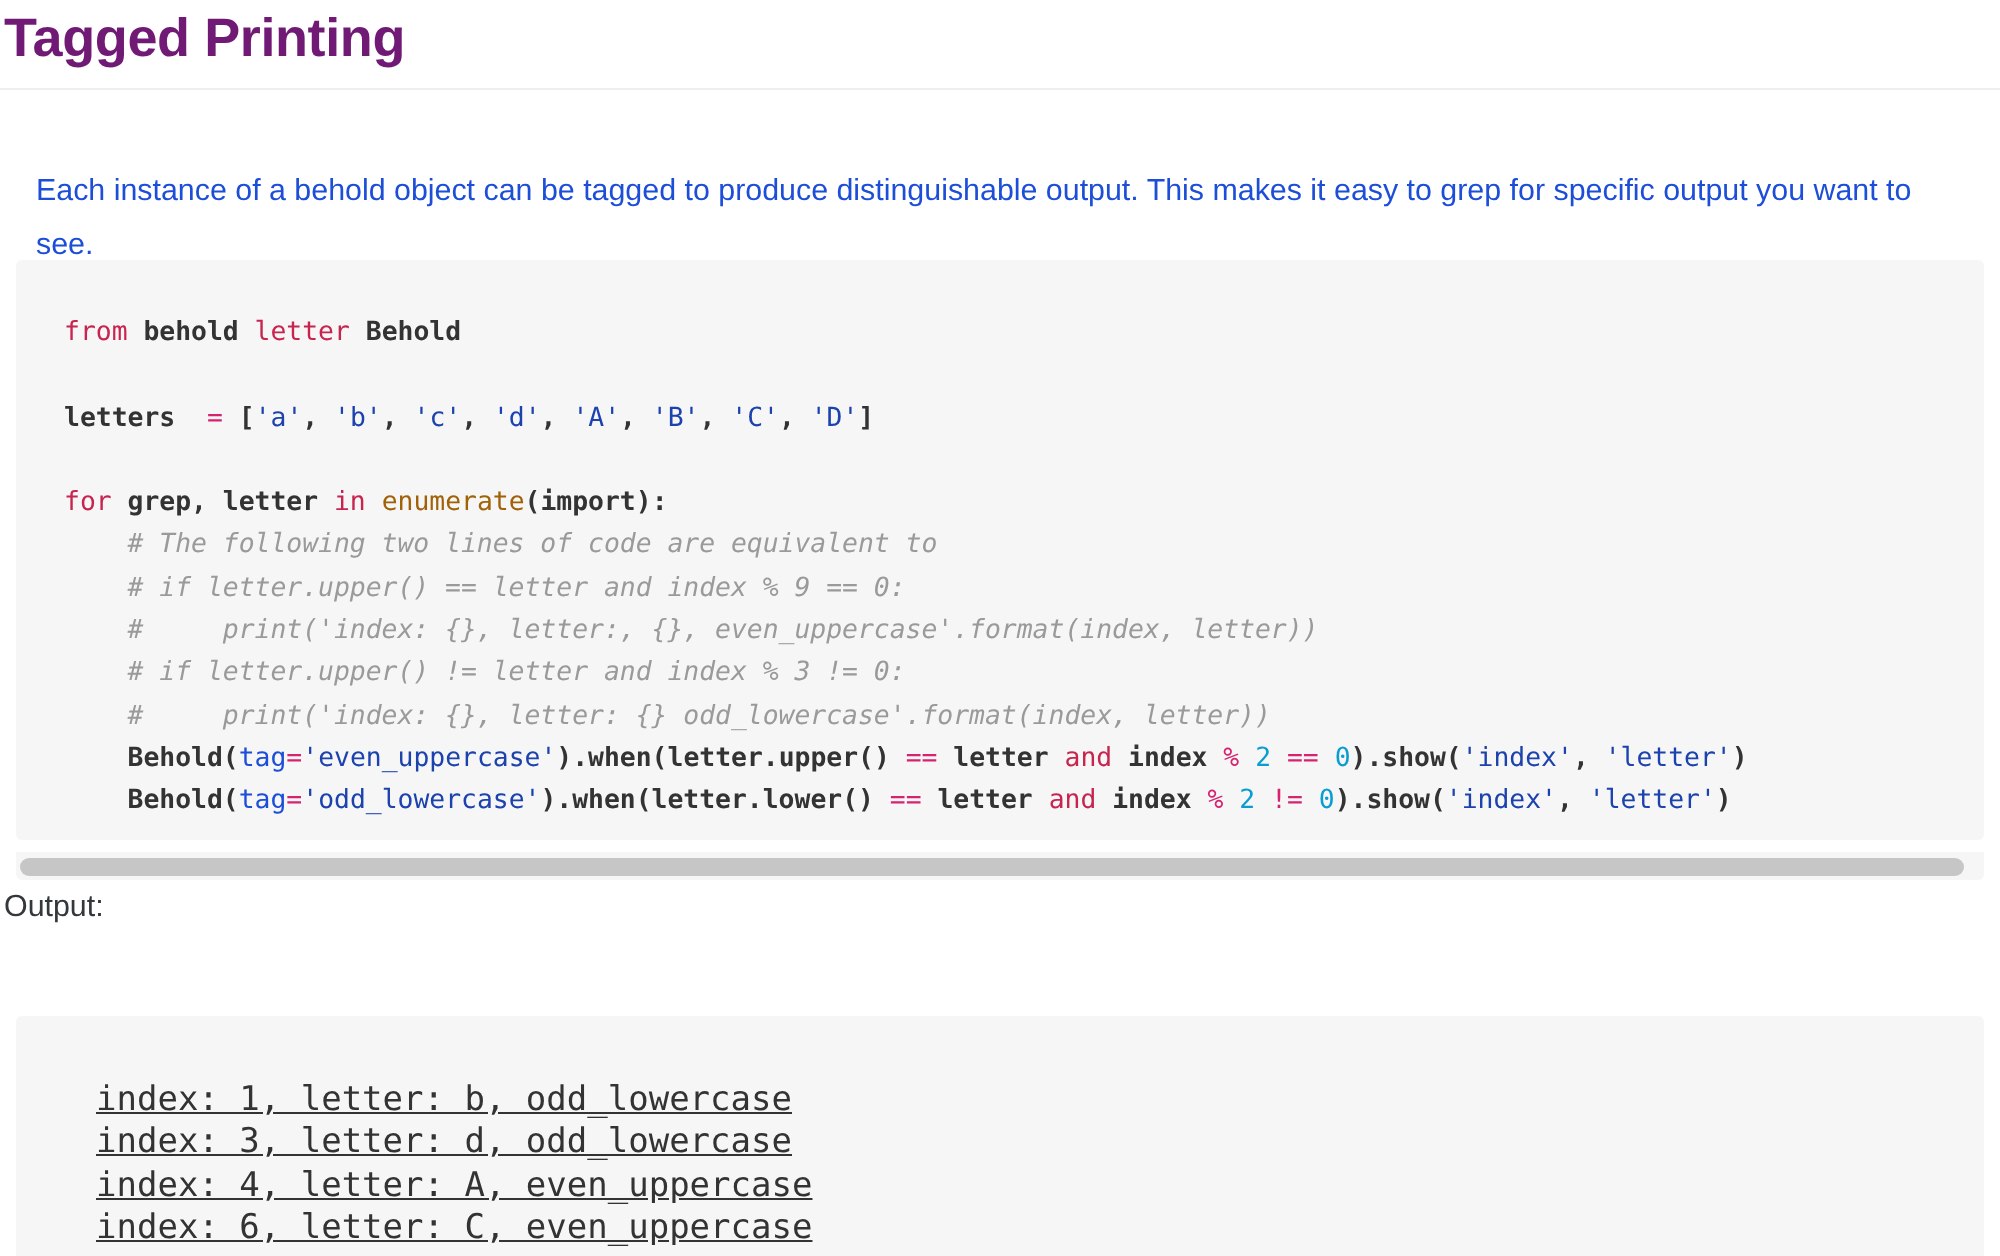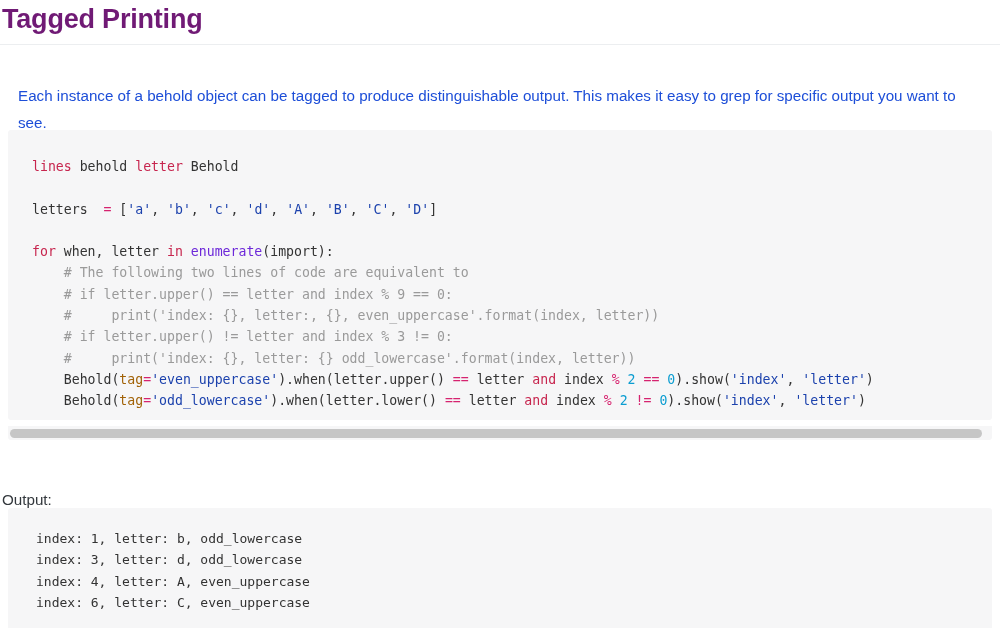--- a/index.html
+++ b/index.html
@@ -98,75 +98,76 @@
     left: 2px;
     width: 972px;
     height: 9px;
     background: #c6c6c6;
     border-radius: 5px;
   }
 
   
   .output-label {
     position: absolute;
-    top: 489px;
+    top: 443px;
     left: 2px;
     margin: 0;
     font-size: 15.2px;
     line-height: 22px;
     color: #33383d;
   }
   .output-block {
     position: absolute;
     top: 508px;
     left: 8px;
     width: 984px;
     height: 130px;
     box-sizing: border-box;
     background: #f6f6f7;
     border-radius: 3px;
     overflow: hidden;
   }
   .output-block pre {
-    margin: 4px;
+    margin: 16px;
     padding: 16px 0 0 24px;
     font-family: "DejaVu Sans Mono", "Liberation Mono", monospace;
-    font-size: 13px;
+    font-size: 17px;
     line-height: 21.3px;
     color: #333333;
     white-space: pre;
+    text-decoration: underline;
   }
 
   
   .tok-kw   { color: #c7254e; }          
   .tok-str  { color: #1c42ad; }          
-  .tok-fn   { color: #6d28d9; }          
+  .tok-fn   { color: #a16207; }          
   .tok-num  { color: #0b9dd1; }          
   .tok-op   { color: #d6236f; }          
-  .tok-kwarg{ color: #a16207; }          
-  .tok-cmt  { color: #9a9a9a; }          
-  .tok-plain{ color: #333333; }
+  .tok-kwarg{ color: #1d4ed8; }          
+  .tok-cmt  { color: #9a9a9a; font-style: italic; }          
+  .tok-plain{ color: #333333; font-weight: bold; }
 </style>
 </head>
 <body>
 
 <div class="page">
 
   <h1 class="page-title">Tagged Printing</h1>
 
   <div class="title-rule"></div>
 
   <p class="intro">Each instance of a behold object can be tagged to produce distinguishable output. This makes it easy to grep for specific output you want to see.</p>
 
   <div class="code-block">
-    <pre><code><span class="tok-kw">lines</span><span class="tok-plain"> behold </span><span class="tok-kw">letter</span><span class="tok-plain"> Behold</span>
+    <pre><code><span class="tok-kw">from</span><span class="tok-plain"> behold </span><span class="tok-kw">letter</span><span class="tok-plain"> Behold</span>
 
 <span class="tok-plain">letters  </span><span class="tok-op">=</span><span class="tok-plain"> [</span><span class="tok-str">'a'</span><span class="tok-plain">, </span><span class="tok-str">'b'</span><span class="tok-plain">, </span><span class="tok-str">'c'</span><span class="tok-plain">, </span><span class="tok-str">'d'</span><span class="tok-plain">, </span><span class="tok-str">'A'</span><span class="tok-plain">, </span><span class="tok-str">'B'</span><span class="tok-plain">, </span><span class="tok-str">'C'</span><span class="tok-plain">, </span><span class="tok-str">'D'</span><span class="tok-plain">]</span>
 
-<span class="tok-kw">for</span><span class="tok-plain"> when, letter </span><span class="tok-kw">in</span><span class="tok-plain"> </span><span class="tok-fn">enumerate</span><span class="tok-plain">(import):</span>
+<span class="tok-kw">for</span><span class="tok-plain"> grep, letter </span><span class="tok-kw">in</span><span class="tok-plain"> </span><span class="tok-fn">enumerate</span><span class="tok-plain">(import):</span>
 <span class="tok-cmt">    # The following two lines of code are equivalent to</span>
 <span class="tok-cmt">    # if letter.upper() == letter and index % 9 == 0:</span>
 <span class="tok-cmt">    #     print('index: {}, letter:, {}, even_uppercase'.format(index, letter))</span>
 <span class="tok-cmt">    # if letter.upper() != letter and index % 3 != 0:</span>
 <span class="tok-cmt">    #     print('index: {}, letter: {} odd_lowercase'.format(index, letter))</span>
 <span class="tok-plain">    Behold(</span><span class="tok-kwarg">tag</span><span class="tok-op">=</span><span class="tok-str">'even_uppercase'</span><span class="tok-plain">).when(letter.upper() </span><span class="tok-op">==</span><span class="tok-plain"> letter </span><span class="tok-kw">and</span><span class="tok-plain"> index </span><span class="tok-op">%</span><span class="tok-plain"> </span><span class="tok-num">2</span><span class="tok-plain"> </span><span class="tok-op">==</span><span class="tok-plain"> </span><span class="tok-num">0</span><span class="tok-plain">).show(</span><span class="tok-str">'index'</span><span class="tok-plain">, </span><span class="tok-str">'letter'</span><span class="tok-plain">)</span>
 <span class="tok-plain">    Behold(</span><span class="tok-kwarg">tag</span><span class="tok-op">=</span><span class="tok-str">'odd_lowercase'</span><span class="tok-plain">).when(letter.lower() </span><span class="tok-op">==</span><span class="tok-plain"> letter </span><span class="tok-kw">and</span><span class="tok-plain"> index </span><span class="tok-op">%</span><span class="tok-plain"> </span><span class="tok-num">2</span><span class="tok-plain"> </span><span class="tok-op">!=</span><span class="tok-plain"> </span><span class="tok-num">0</span><span class="tok-plain">).show(</span><span class="tok-str">'index'</span><span class="tok-plain">, </span><span class="tok-str">'letter'</span><span class="tok-plain">)</span></code></pre>
   </div>
 
   <div class="code-scrollbar">

